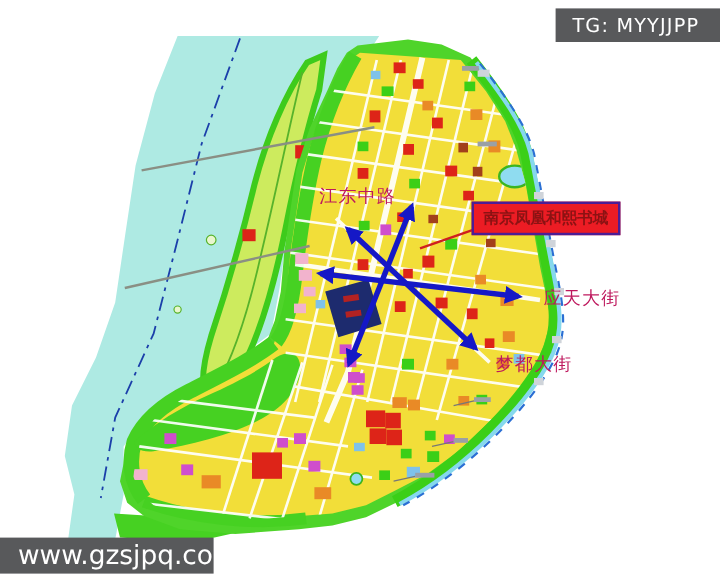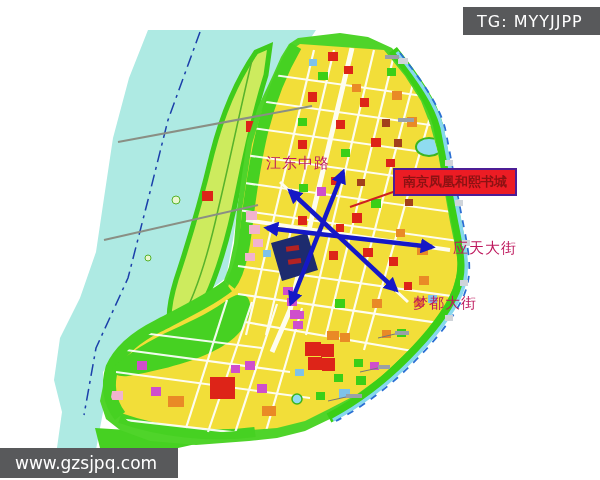--- a/index.html
+++ b/index.html
@@ -20,21 +20,21 @@
     position:absolute;left:393px;top:168px;width:124px;height:28px;
     background:#ec1c24;border:2px solid #4c1d95;box-sizing:border-box;
     display:flex;align-items:center;justify-content:center;
     color:#8c1213;font-size:13px;font-weight:bold;white-space:nowrap;
   }
   .gray-badge{
     position:absolute;background:#58595b;color:#ffffff;
     display:flex;align-items:center;white-space:nowrap;
   }
   #tg-badge{left:463px;top:7px;width:137px;height:28px;font-size:16px;padding-left:14px;letter-spacing:1px;}
-  #site-watermark{left:0;top:448px;width:163px;height:30px;font-size:17px;padding-left:15px;}
+  #site-watermark{left:0;top:448px;width:163px;height:30px;font-size:22px;padding-left:15px;}
 </style>
 </head>
 <body>
 
 <div id="stage">
 
   <svg id="map-svg" width="600" height="480" viewBox="0 0 600 480">
     <defs>
       <marker id="ah" viewBox="0 0 10 10" refX="7.5" refY="5" markerWidth="15" markerHeight="15" markerUnits="userSpaceOnUse" orient="auto-start-reverse">
         <path d="M0,0 L10,5 L0,10 Z" fill="#1518c6"></path>

